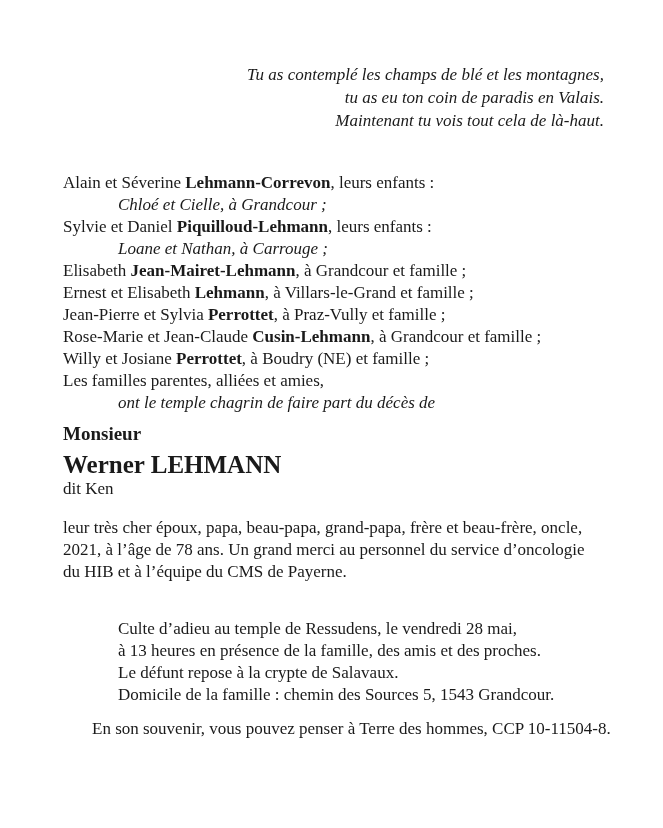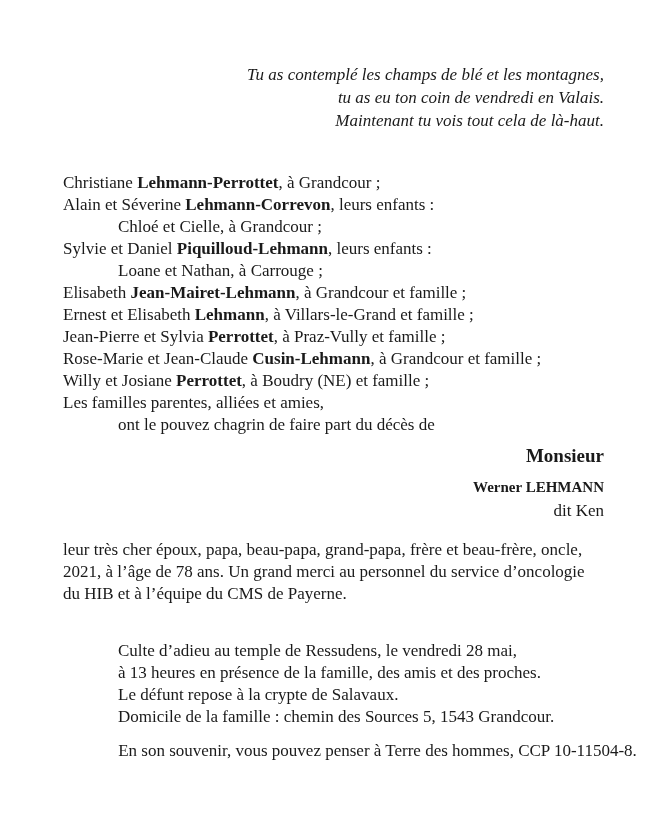--- a/index.html
+++ b/index.html
@@ -20,81 +20,79 @@
     margin-right: 59px;
     text-align: right;
     font-style: italic;
     line-height: 23px;
   }
   .family {
     margin-top: 40px;
     margin-left: 63px;
   }
   .family .line { line-height: 22px; }
-  .indent { padding-left: 55px; }
+  .indent { padding-left: 55px; font-style: italic; }
   .b { font-weight: bold; }
   .center-col {
     margin-left: 63px;
     margin-right: 59px;
-    text-align: right;
+    text-align: left;
   }
   .salutation {
     margin-top: 8px;
     font-weight: bold;
     font-size: 19px;
     line-height: 24px;
   }
   .name {
     margin-top: 6px;
     font-weight: bold;
-    font-size: 15px;
+    font-size: 25px;
     line-height: 26px;
   }
   .nickname { line-height: 22px; }
   .tribute {
     margin-top: 17px;
     margin-left: 63px;
     white-space: nowrap;
   }
   .ceremony {
     margin-top: 35px;
     margin-left: 118px;
     white-space: nowrap;
   }
   .memorial {
     margin-top: 12px;
     margin-left: 92px;
     white-space: nowrap;
-    text-align: center;
   }
 </style>
 </head>
 <body>
 
 <div class="page">
 
   <div class="epigraph">
     <div class="ep-line">Tu as contemplé les champs de blé et les montagnes,</div>
-    <div class="ep-line">tu as eu ton coin de vendredi en Valais.</div>
+    <div class="ep-line">tu as eu ton coin de paradis en Valais.</div>
     <div class="ep-line">Maintenant tu vois tout cela de là-haut.</div>
   </div>
 
   <div class="family">
-    <div class="line"><span>Christiane </span><span class="b">Lehmann-Perrottet</span><span>, à Grandcour ;</span></div>
     <div class="line"><span>Alain et Séverine </span><span class="b">Lehmann-Correvon</span><span>, leurs enfants :</span></div>
     <div class="line indent"><span>Chloé et Cielle, à Grandcour ;</span><span class="b"></span><span></span></div>
     <div class="line"><span>Sylvie et Daniel </span><span class="b">Piquilloud-Lehmann</span><span>, leurs enfants :</span></div>
     <div class="line indent"><span>Loane et Nathan, à Carrouge ;</span><span class="b"></span><span></span></div>
     <div class="line"><span>Elisabeth </span><span class="b">Jean-Mairet-Lehmann</span><span>, à Grandcour et famille ;</span></div>
     <div class="line"><span>Ernest et Elisabeth </span><span class="b">Lehmann</span><span>, à Villars-le-Grand et famille ;</span></div>
     <div class="line"><span>Jean-Pierre et Sylvia </span><span class="b">Perrottet</span><span>, à Praz-Vully et famille ;</span></div>
     <div class="line"><span>Rose-Marie et Jean-Claude </span><span class="b">Cusin-Lehmann</span><span>, à Grandcour et famille ;</span></div>
     <div class="line"><span>Willy et Josiane </span><span class="b">Perrottet</span><span>, à Boudry (NE) et famille ;</span></div>
     <div class="line"><span>Les familles parentes, alliées et amies,</span><span class="b"></span><span></span></div>
-    <div class="line indent"><span>ont le pouvez chagrin de faire part du décès de</span><span class="b"></span><span></span></div>
+    <div class="line indent"><span>ont le temple chagrin de faire part du décès de</span><span class="b"></span><span></span></div>
   </div>
 
   <div class="salutation center-col">Monsieur</div>
   <div class="name center-col">Werner LEHMANN</div>
   <div class="nickname center-col">dit Ken</div>
 
   <div class="tribute">
     <div>leur très cher époux, papa, beau-papa, grand-papa, frère et beau-frère, oncle,</div>
     <div>2021, à l’âge de 78 ans. Un grand merci au personnel du service d’oncologie</div>
     <div>du HIB et à l’équipe du CMS de Payerne.</div>

